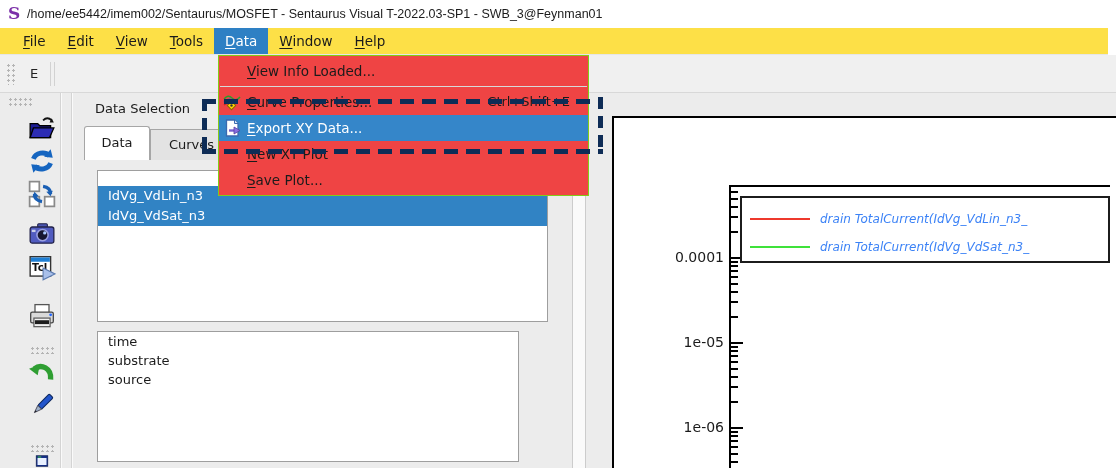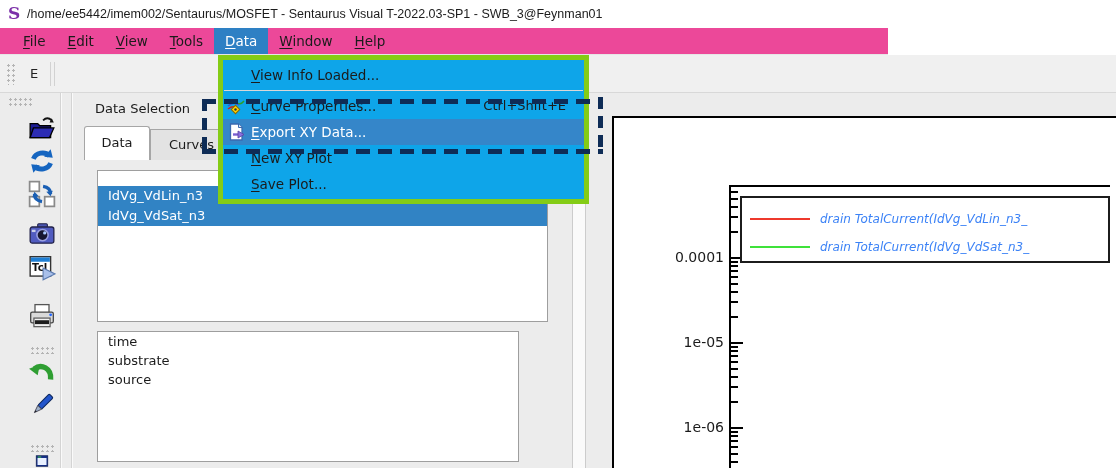--- a/index.html
+++ b/index.html
@@ -7,21 +7,21 @@
   .screen{position:relative;width:1116px;height:468px;overflow:hidden;background:#fff;
           font-family:"DejaVu Sans",sans-serif;color:#1b1b1b;}
   .abs{position:absolute;}
 
   
   .titlebar{left:0;top:0;width:1116px;height:28px;background:#fff;}
   .logo-s{left:8px;top:3px;font-family:"DejaVu Serif",serif;font-weight:bold;font-size:17px;color:#7b2fa8;}
   .win-title{left:27px;top:7px;font-family:"Liberation Sans",sans-serif;font-size:12.5px;color:#1c1c1c;white-space:nowrap;}
 
   
-  .menubar{left:0;top:28px;width:888px;height:27px;background:#ec4899;border-bottom:1px solid #e6e6e6;
+  .menubar{left:0;top:28px;width:1108px;height:27px;background:#fde047;border-bottom:1px solid #e6e6e6;
            display:flex;align-items:stretch;padding-left:12px;}
   .menubar-item{padding:0 11px;font-size:13.5px;line-height:26px;cursor:default;white-space:nowrap;}
   .menubar-item.active{background:#2e80c4;color:#fff;}
   .menubar-item u{text-decoration:underline;text-underline-offset:2px;}
 
   
   .toolbar-row{left:0;top:55px;width:1116px;height:38px;background:#f0f0f0;border-bottom:1px solid #d8d8d8;}
   .handle-dots{background-image:radial-gradient(#b4b4b4 1px, transparent 1.2px);background-size:5px 5px;}
   .e-btn{left:22px;top:7px;width:24px;height:24px;text-align:center;line-height:24px;font-size:13px;color:#222;}
   .tb-sep{top:7px;width:1px;height:24px;background:#d2d2d2;}
@@ -55,21 +55,21 @@
   .y-axis{position:absolute;left:115px;top:67px;width:2px;height:283px;background:#000;}
   .frame-top{position:absolute;left:115px;top:67px;width:381px;height:2px;background:#000;}
   .ytick{position:absolute;background:#000;height:2px;}
   .ylab{position:absolute;left:0;width:110px;text-align:right;font-size:14px;color:#1a1a1a;height:18px;line-height:18px;}
   .legend{position:absolute;left:126px;top:78px;width:370px;height:67px;background:#fff;border:2px solid #1c1c1c;overflow:hidden;padding-top:7px;}
   .leg-row{display:flex;align-items:center;height:28px;}
   .leg-line{width:60px;height:2px;margin-left:8px;flex:none;}
   .leg-text{margin-left:10px;font-size:12px;white-space:nowrap;color:#3b82f6;font-style:italic;}
 
   
-  .dropdown{left:218px;top:55px;width:371px;background:#0ea5e9;border:5px solid #84cc16;z-index:50;padding-top:2px;padding-bottom:2px;}
+  .dropdown{left:218px;top:55px;width:371px;background:#ef4444;border:1px solid #84cc16;z-index:50;padding-top:2px;padding-bottom:2px;}
   .dd-item{position:relative;height:26px;line-height:26px;font-size:13.5px;display:flex;align-items:center;}
   .dd-icon{position:absolute;left:4px;top:4px;width:18px;height:18px;}
   .dd-icon svg{width:100%;height:100%;display:block;}
   .dd-label{margin-left:28px;white-space:nowrap;}
   .dd-shortcut{margin-left:auto;margin-right:18px;font-size:13px;}
   .dd-item.hl{background:#3586c9;color:#fff;}
   .dd-sep{height:1px;background:#d8d8d8;margin:2px 1px;}
   .dd-item u{text-decoration:underline;text-underline-offset:2px;}
 
   

